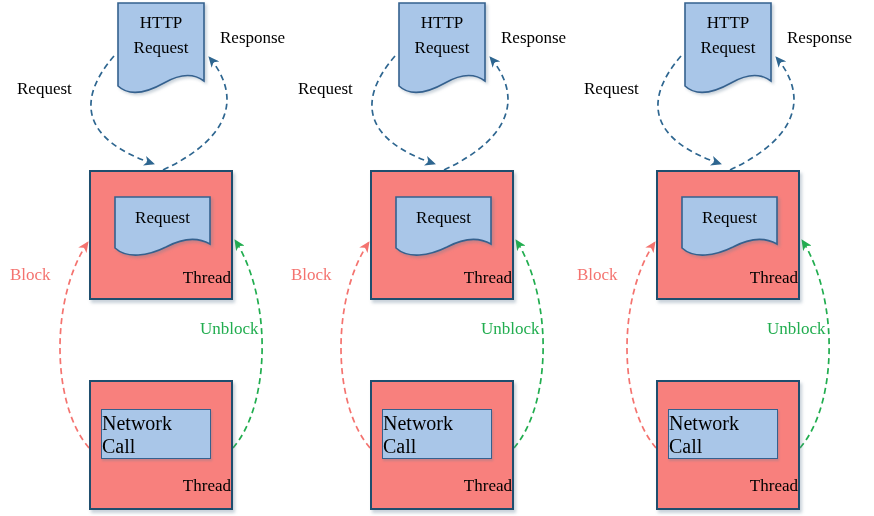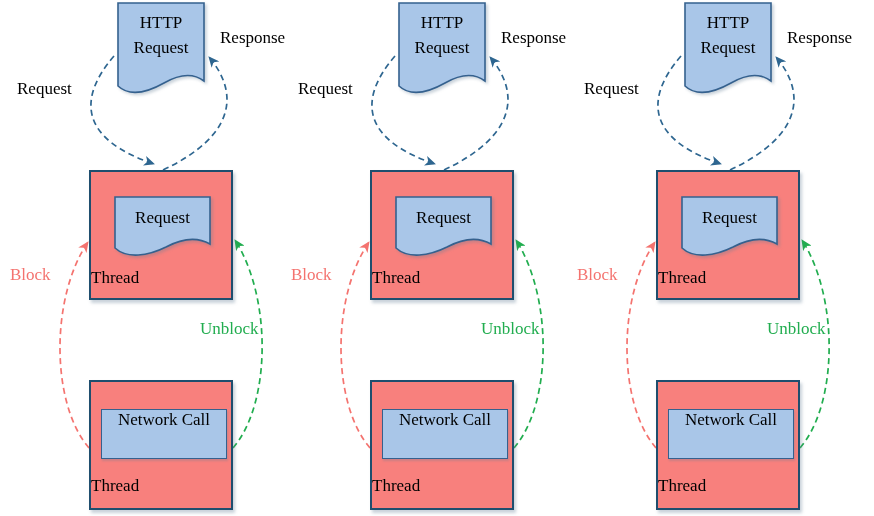--- a/index.html
+++ b/index.html
@@ -24,25 +24,25 @@
   .http-doc{left:117px;top:2px;width:88px;height:98px;}
   .http-doc .doc-text{position:absolute;left:0;top:8px;width:88px;text-align:center;
     font-size:17px;line-height:25px;}
   .thread-box{position:absolute;left:89px;width:144px;height:130px;
     background:var(--thread_fill);border:2px solid var(--thread_border);
     box-sizing:border-box;box-shadow:2px 3px 3px rgba(100,125,150,.35);}
   .thread-box-upper{top:170px;}
   .thread-box-lower{top:380px;}
   .inner-doc{left:23px;top:24px;width:97px;height:64px;}
   .inner-doc .doc-text{position:absolute;left:0;top:12px;width:97px;text-align:center;font-size:17px;}
-  .thread-label{position:absolute;left:0;right:0;bottom:10px;text-align:left;font-size:17px;}
+  .thread-label{position:absolute;left:0;right:0;bottom:10px;text-align:right;font-size:17px;}
   .thread-label-lower{bottom:12px;}
-  .net-call{position:absolute;left:10px;top:27px;width:126px;height:50px;
+  .net-call{position:absolute;left:10px;top:27px;width:110px;height:50px;
     background:var(--doc_fill);border:1.6px solid var(--doc_border);box-sizing:border-box;
-    display:flex;align-items:flex-start;justify-content:center;font-size:17px;
+    display:flex;align-items:flex-end;justify-content:center;font-size:20px;
     box-shadow:1px 2px 2px rgba(100,125,150,.3);}
   .float-label{position:absolute;font-size:17px;white-space:nowrap;text-align:center;}
   .request-label{left:17px;top:79px;}
   .response-label{left:220px;top:28px;}
   .block-label{left:10px;top:265px;color:var(--block_color);}
   .unblock-label{left:200px;top:319px;color:var(--unblock_color);}
   .marker-blue{fill:var(--flow_arrow);}
   .marker-pink{fill:var(--block_color);}
   .marker-green{fill:var(--unblock_color);}
   .defs-holder{position:absolute;width:0;height:0;}

